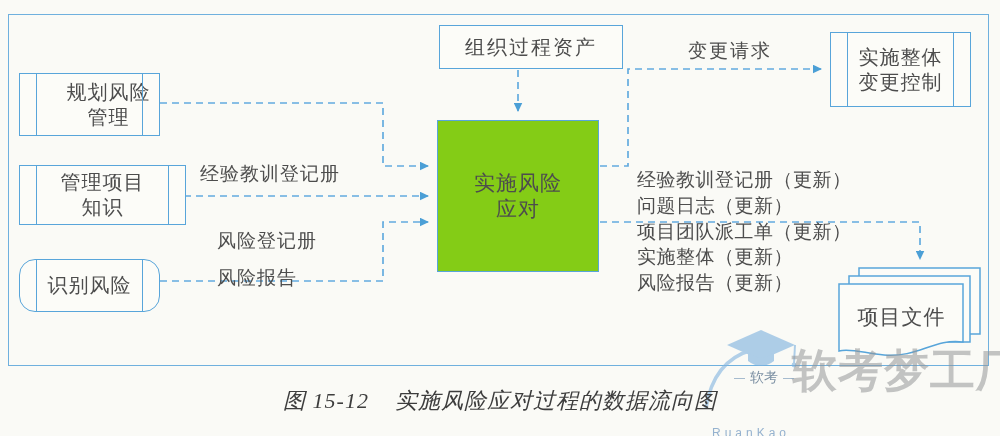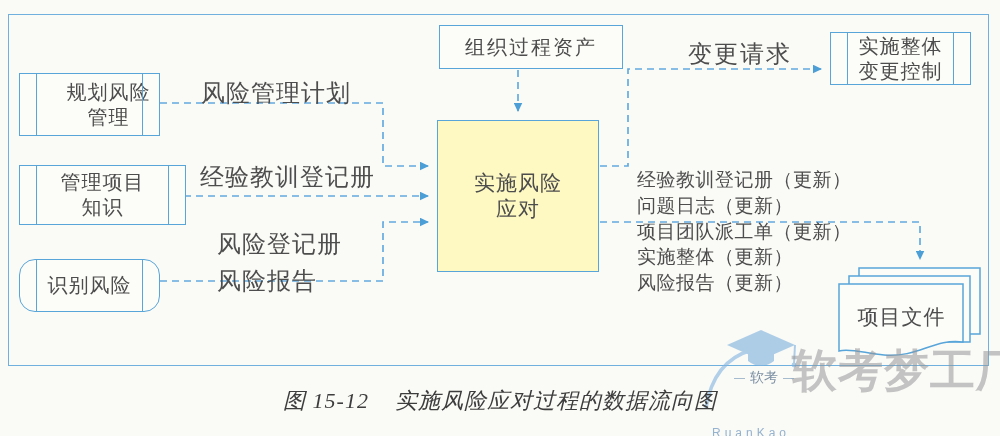--- a/index.html
+++ b/index.html
@@ -44,28 +44,28 @@
   }
   .pbox.bars::before, .pbox.bars::after {
     content: "";
     position: absolute; top: 0; bottom: 0;
     width: 0;
     border-left: 1.3px solid #58a5da;
   }
   .pbox.bars::before { left: 16px; }
   .pbox.bars::after  { right: 16px; }
   .pbox.central {
-    background: #fef9c3;
+    background: #84cc16;
     font-size: 21px;
   }
   .pbox.central::before { left: 20px; }
   .pbox.central::after  { right: 20px; }
   .flow-label {
     position: absolute;
-    font-size: 24px;
+    font-size: 19px;
     color: #4d4d4d;
     letter-spacing: 1px;
     white-space: nowrap;
   }
   .outputs-list {
     position: absolute;
     left: 637px; top: 167px;
     font-size: 19px;
     line-height: 25.8px;
     letter-spacing: 0.5px;
@@ -186,26 +186,25 @@
 
   <div class="pbox" style="left:439px; top:25px; width:184px; height:44px; letter-spacing:2px;">
     <span>组织过程资产</span>
   </div>
 
   <div class="pbox central" style="left:437px; top:120px; width:162px; height:152px;">
     <span>实施风险</span>
     <span>应对</span>
   </div>
 
-  <div class="pbox bars" style="left:830px; top:32px; width:141px; height:53px;text-align:right;">
+  <div class="pbox bars" style="left:830px; top:32px; width:141px; height:75px;text-align:right;">
     <span>实施整体</span>
     <span>变更控制</span>
   </div>
 
-  <div class="flow-label" style="left:201px; top:77px;">风险管理计划</div>
 
   <div class="flow-label" style="left:200px; top:161px;">经验教训登记册</div>
 
   <div class="flow-label" style="left:217px; top:228px;">风险登记册</div>
   <div class="flow-label" style="left:217px; top:255px;margin-top:10px;">风险报告</div>
 
   <div class="flow-label" style="left:688px; top:38px; letter-spacing:2px;">变更请求</div>
 
   <div class="outputs-list">
     <div>经验教训登记册（更新）</div>

